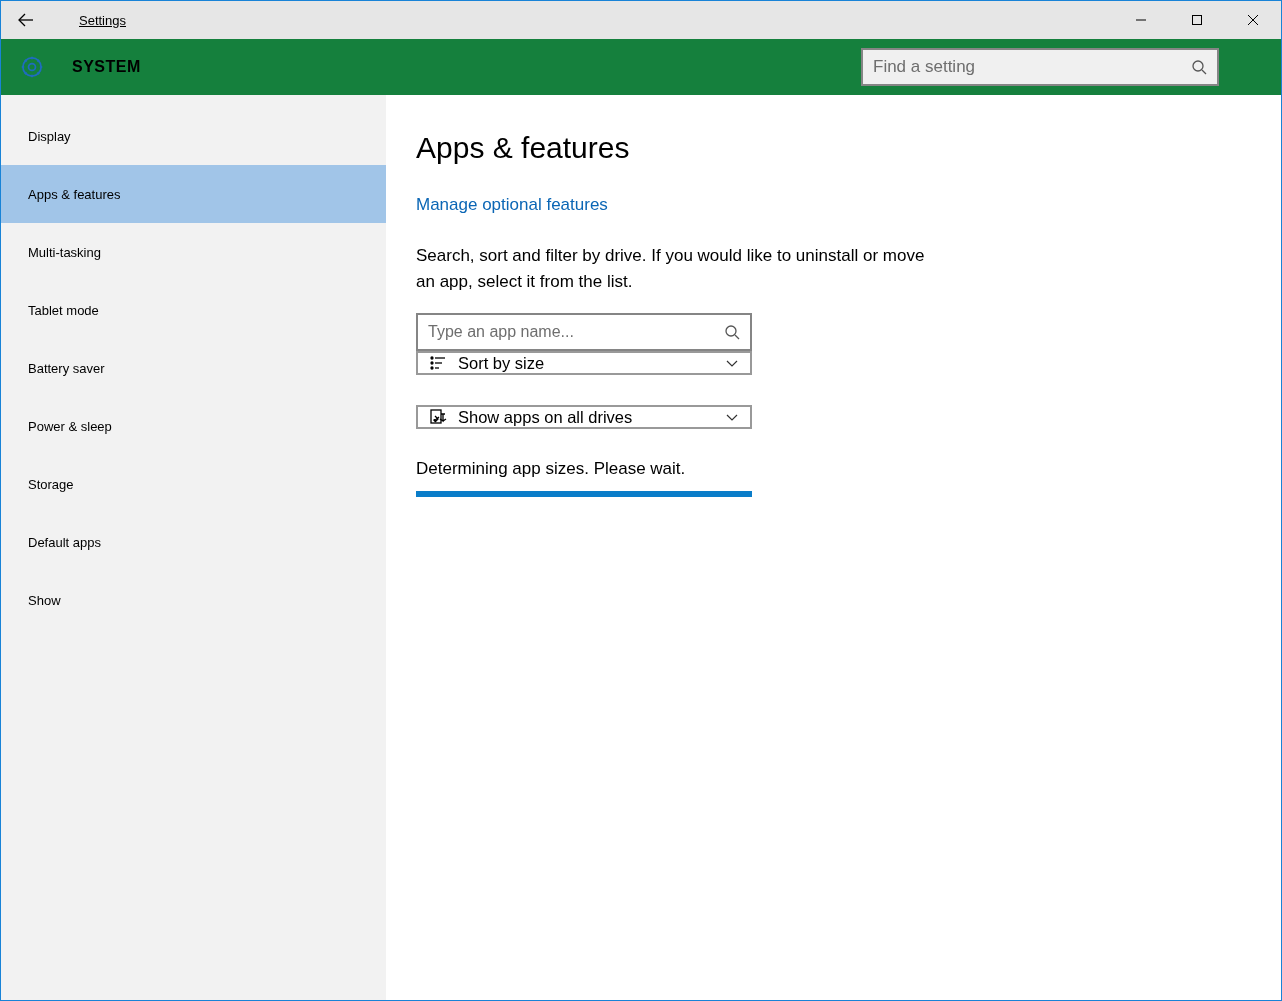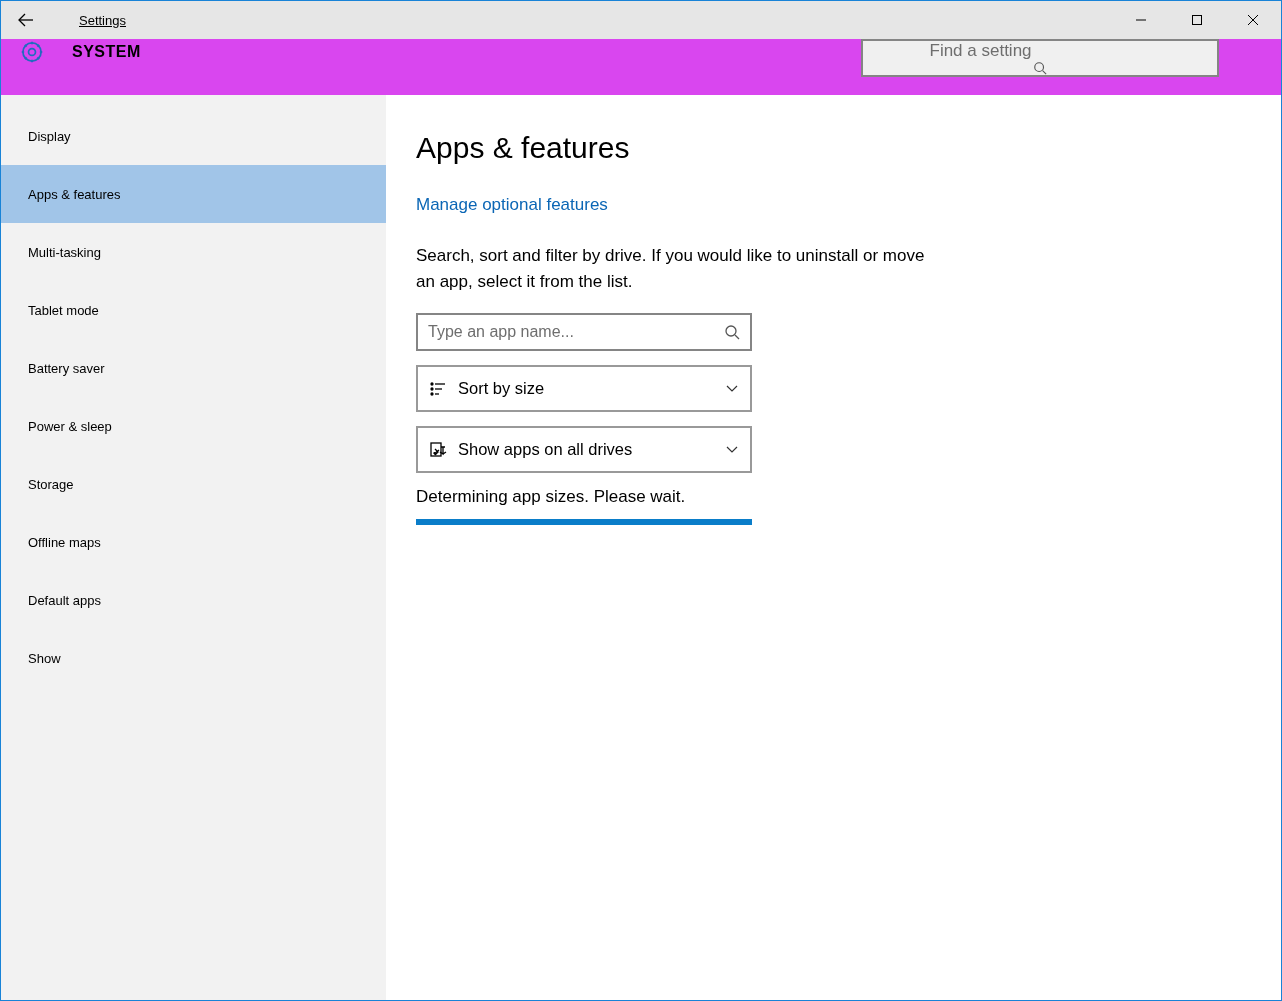--- a/index.html
+++ b/index.html
@@ -46,23 +46,23 @@
     height: 38px;
     display: flex;
     align-items: center;
     justify-content: center;
     font-size: 13px;
     font-family: "Segoe MDL2 Assets","Segoe UI Symbol",sans-serif;
   }
   
   .header-row {
     height: 56px;
-    background: #d946ef;
-    display: flex;
-    align-items: flex-start;
+    background: #15803d;
+    display: flex;
+    align-items: center;
     padding-left: 18px;
     padding-right: 62px;
     justify-content: space-between;
   }
   .header-left {
     display: flex;
     align-items: center;
   }
   .gear {
     width: 26px;
@@ -79,21 +79,20 @@
     margin-left: 27px;
   }
   .search-box {
     width: 358px;
     height: 38px;
     border: 2px solid #858585;
     background: #f0f0f0;
     display: flex;
     align-items: center;
     padding: 0 10px;
-    flex-direction: column;
   }
   .search-box input {
     flex: 1;
     border: none;
     background: transparent;
     font-size: 17px;
     color: #555;
     outline: none;
   }
   .search-box input::placeholder { color: #6e6e6e; }
@@ -146,40 +145,39 @@
     color:#000;
   }
   .field-box {
     width: 336px;
     height: 38px;
     border: 2px solid #858585;
     background: #fff;
     display: flex;
     align-items: center;
     padding: 0 10px;
-    margin-bottom: 14px;
   }
   .field-box input {
     flex: 1;
     border: none;
     outline: none;
     font-size: 16px;
     color: #333;
     background:transparent;
   }
   .field-box input::placeholder { color:#6e6e6e; }
   .dropdown {
     width: 336px;
-    height: 47px;
+    height: 24px;
     border: 2px solid #999;
     background: #fff;
     display: flex;
     align-items: center;
     padding: 0 12px 0 10px;
-    margin-bottom: 14px;
+    margin-bottom: 30px;
     font-size: 16.5px;
     justify-content: flex-start;
     position:relative;
   }
   .dropdown .dd-icon {
     width: 20px;
     display:flex;
     align-items:center;
     justify-content:center;
     margin-right: 10px;
@@ -266,23 +264,20 @@
         <span>Tablet mode</span>
       </div>
     <div class="sidebar-item">
         <span>Battery saver</span>
       </div>
     <div class="sidebar-item">
         <span>Power &amp; sleep</span>
       </div>
     <div class="sidebar-item">
         <span>Storage</span>
-      </div>
-    <div class="sidebar-item">
-        <span>Offline maps</span>
       </div>
     <div class="sidebar-item">
         <span>Default apps</span>
       </div>
     <div class="sidebar-item">
         <span>Show</span>
       </div>
   </div>
 
   <div class="content">

